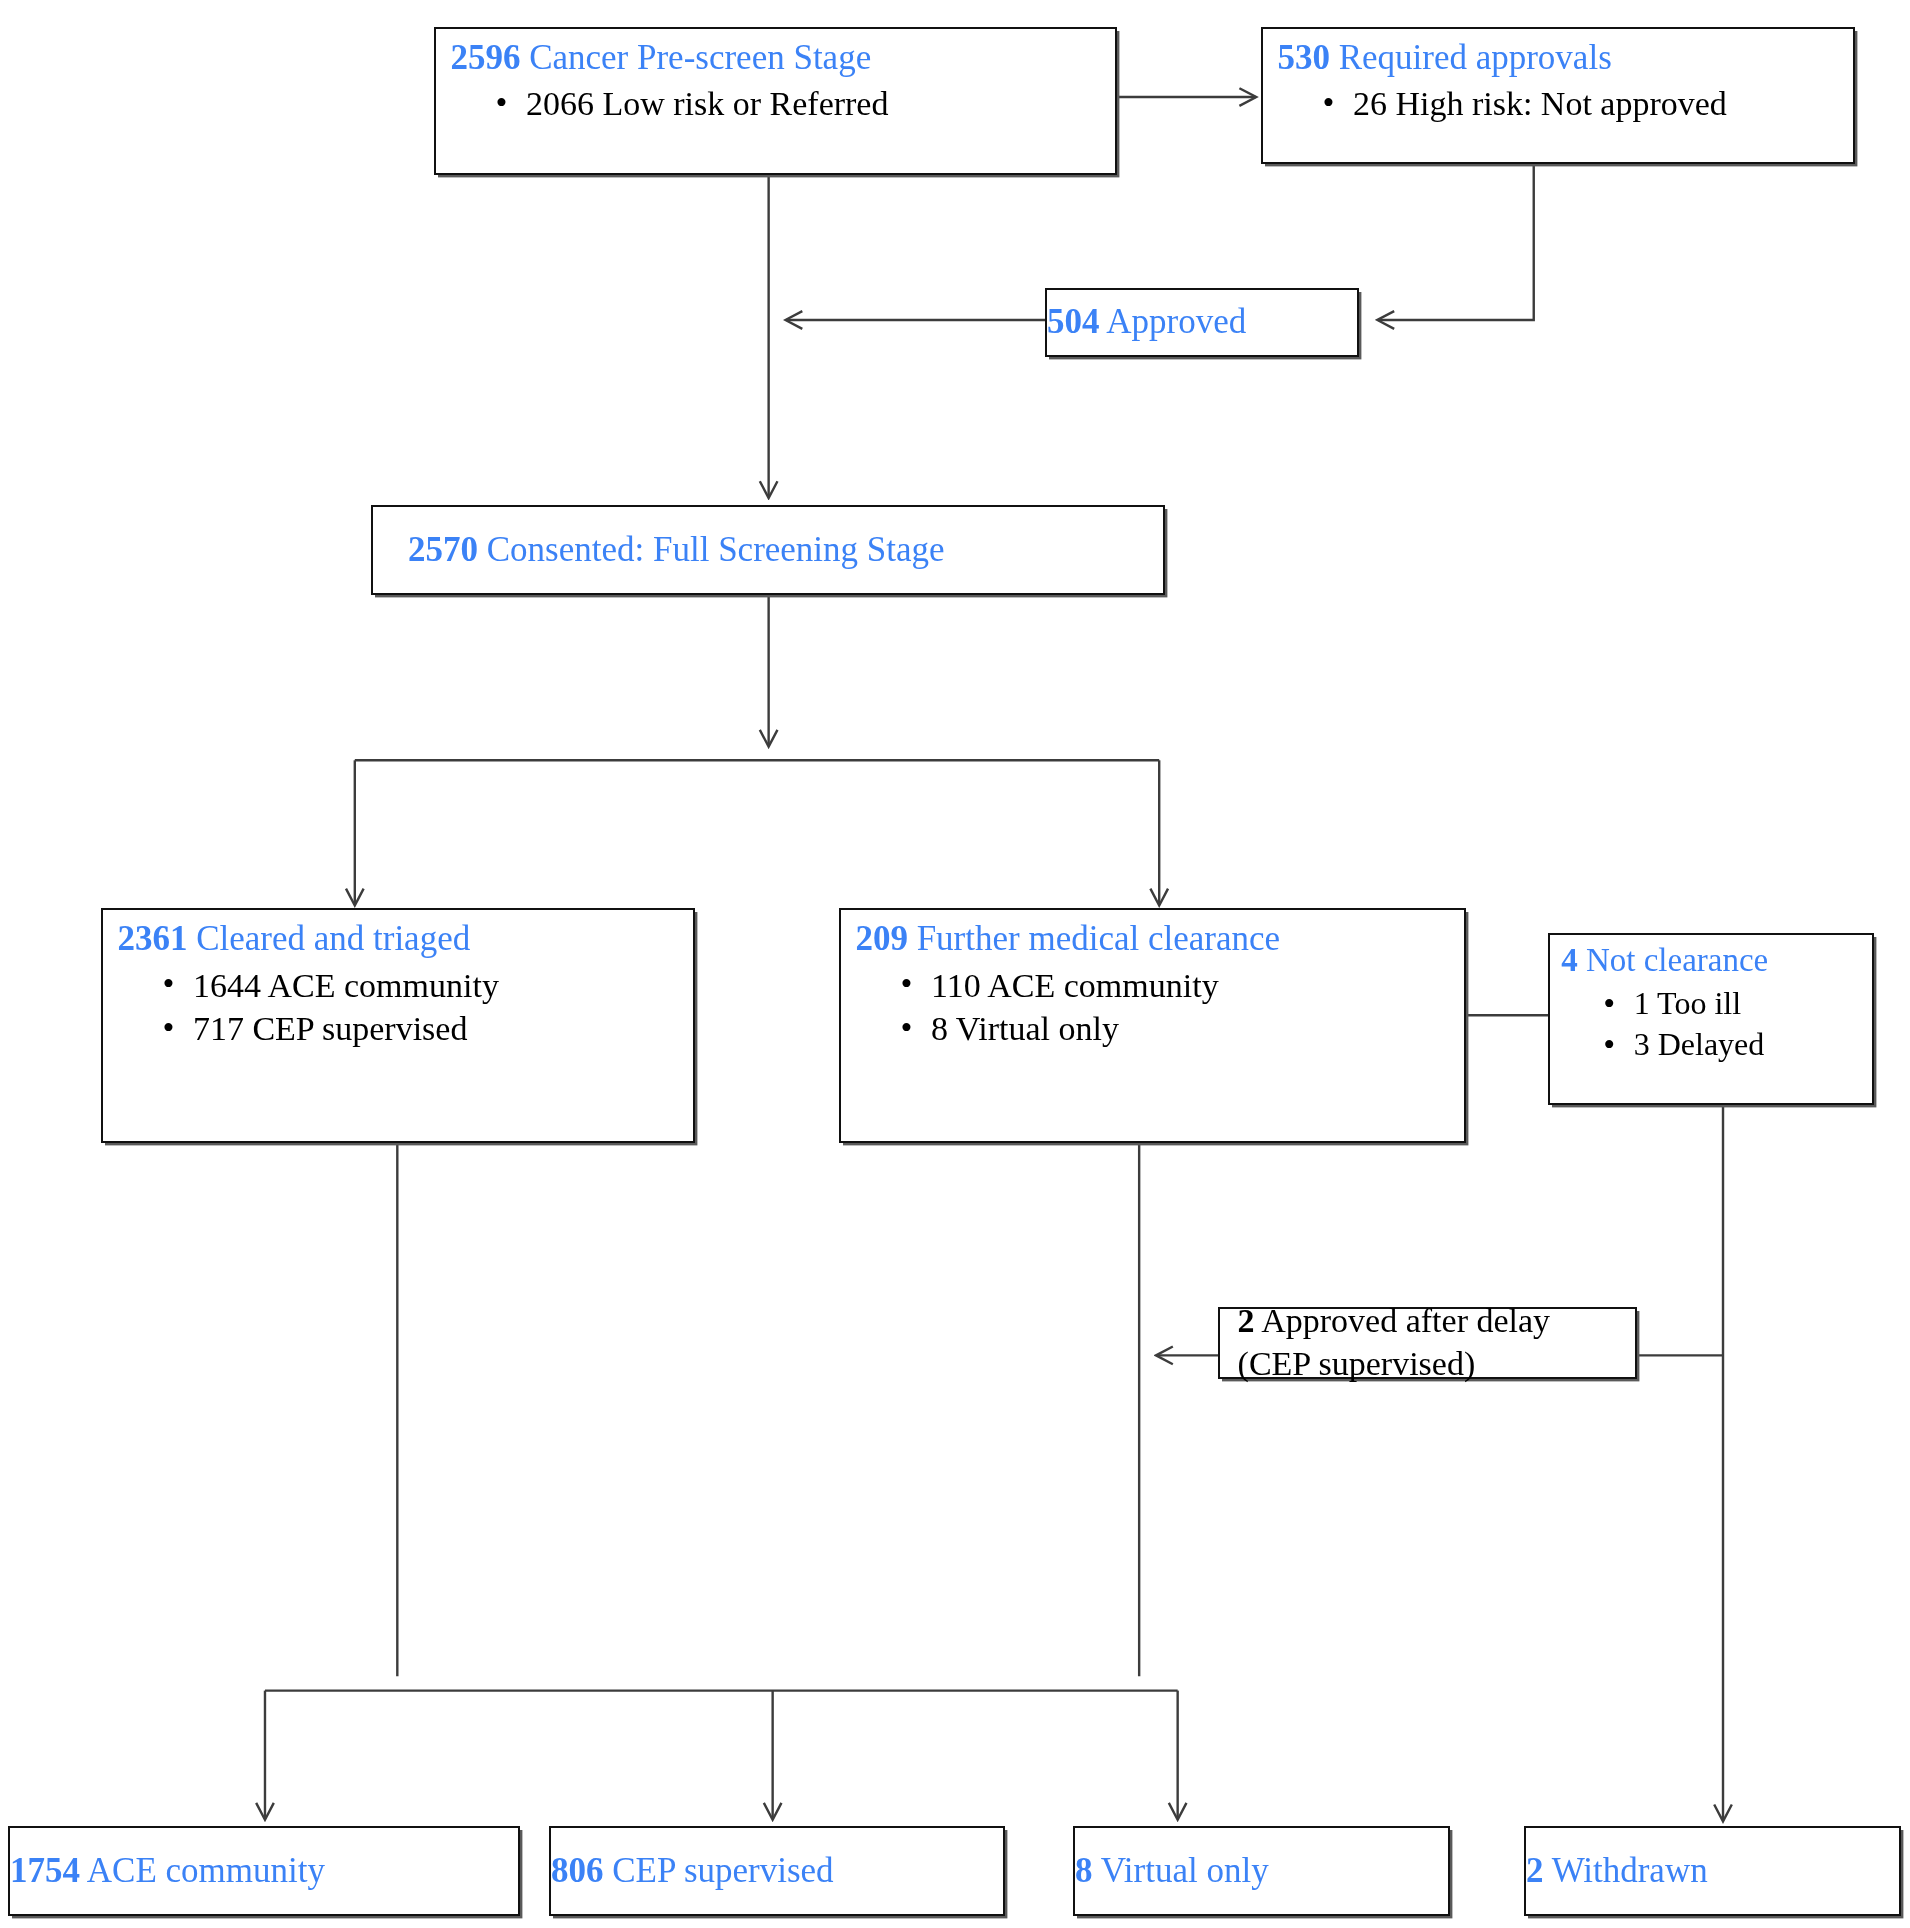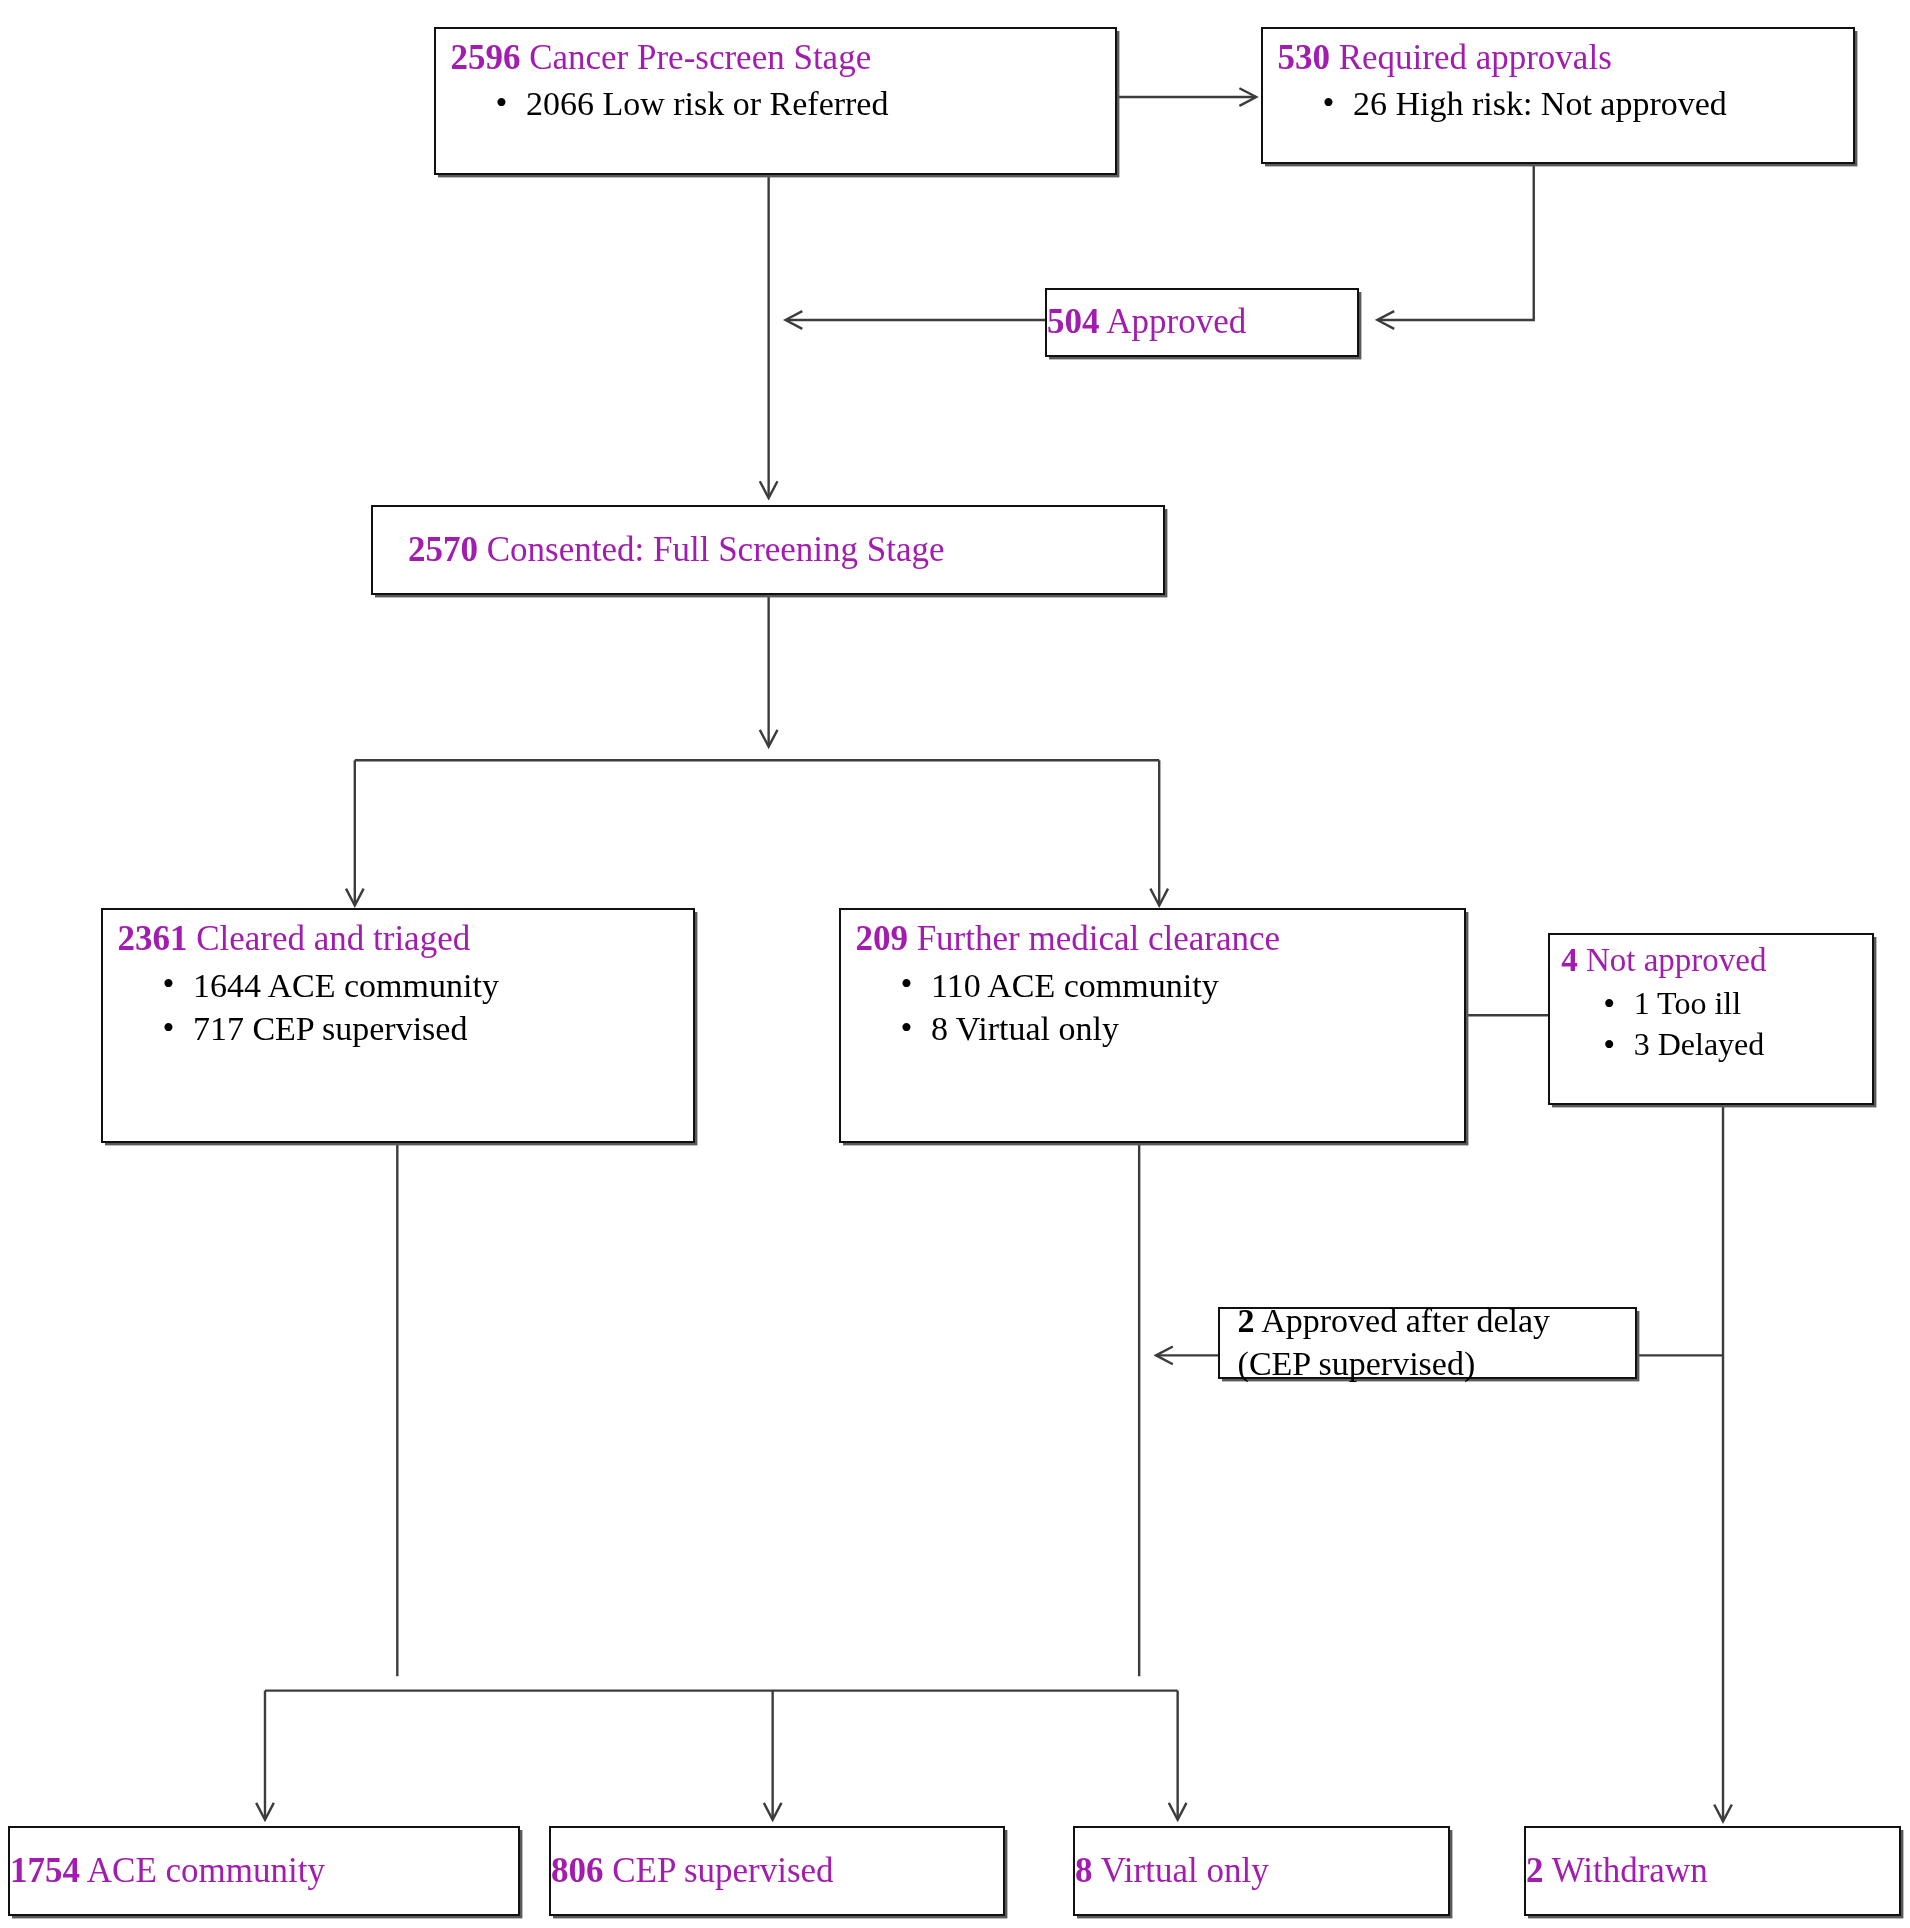--- a/index.html
+++ b/index.html
@@ -28,21 +28,21 @@
     background: #ffffff;
     border: 2.4px solid #111111;
     box-shadow: 3.2px 3.2px 0 -0.8px #5a5a5a;
   }
   .node-inner {
     padding: 8px 11.2px 8px 14.4px;
   }
   .hdr {
     font-size: 35px;
     line-height: 1.22;
-    color: #a21caf;
+    color: #3b82f6;
     white-space: nowrap;
   }
   .hdr .num { font-weight: bold; }
   .hdr.small { font-size: 33px; }
   .bullets {
     list-style: none;
     margin: 3.2px 0 0 0;
     padding: 0 0 0 45px;
   }
   .bullets li {
@@ -186,21 +186,21 @@
         <li>110 ACE community</li>
         <li>8 Virtual only</li>
       </ul>
     </div>
   </div>
 
   <div class="node" style="left:1548px; top:933px; width:326px; height:172px;">
     <div class="node-inner" style="padding:4.8px 8px 4.8px 11.2px;">
       <div class="hdr small">
         <span class="num">4</span>
-        <span>Not approved</span>
+        <span>Not clearance</span>
       </div>
       <ul class="bullets tight" style="padding-left:42px;">
         <li>1 Too ill</li>
         <li>3 Delayed</li>
       </ul>
     </div>
   </div>
 
   <div class="node" style="left:1218px; top:1307px; width:419px; height:72px;">
     <div class="vcenter" style="padding-left:17.6px;">

